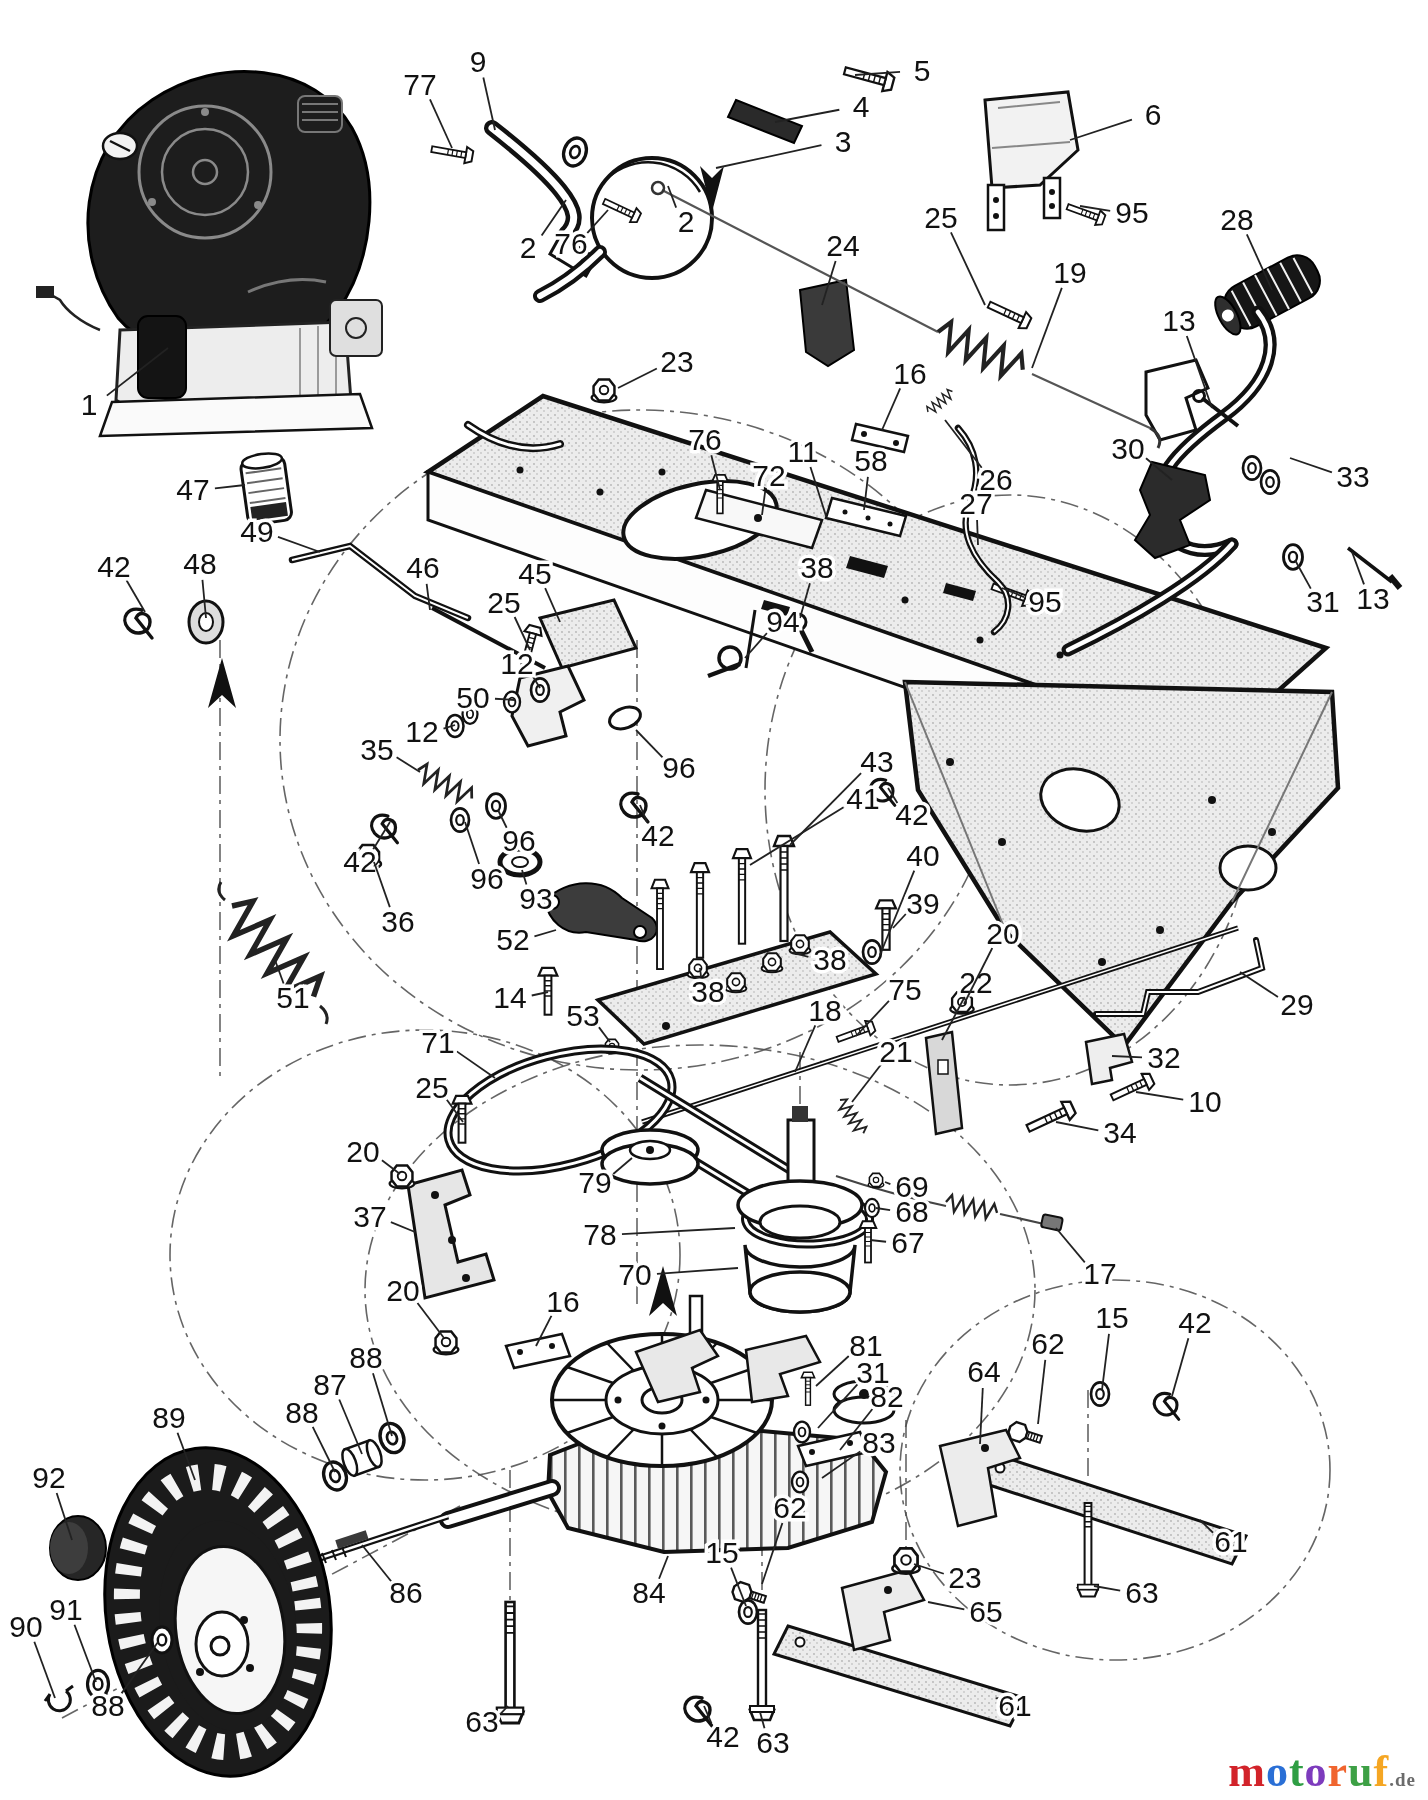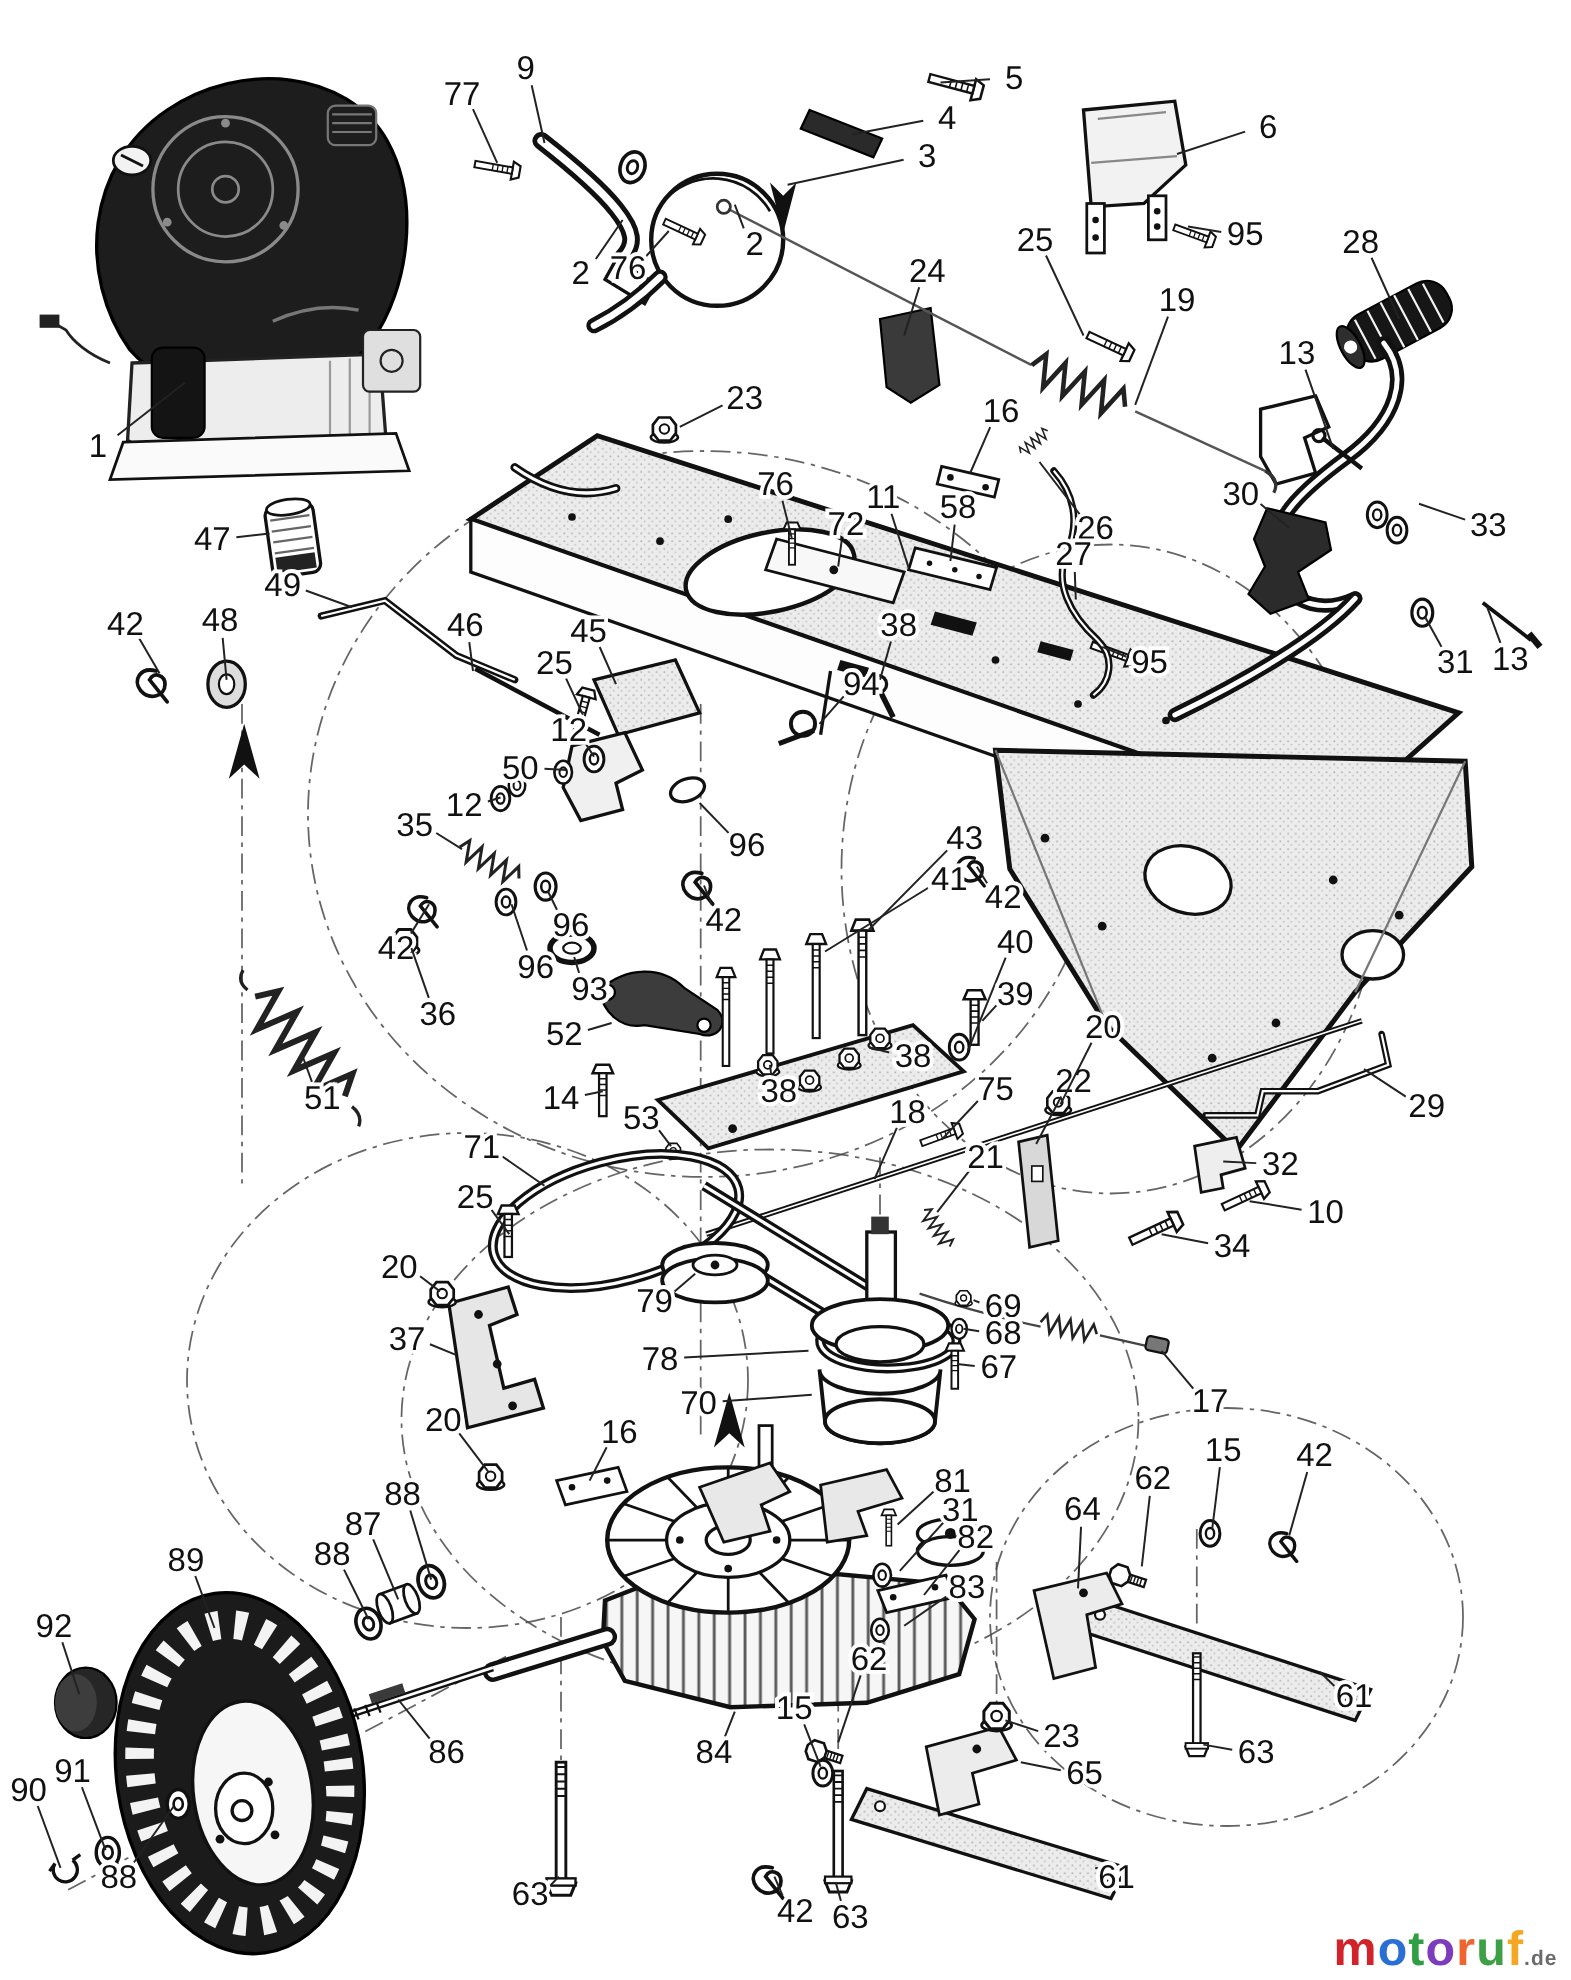--- a/index.html
+++ b/index.html
@@ -3,21 +3,21 @@
 <meta charset="utf-8">
 <style>
   html,body{margin:0;padding:0;background:#fff;}
   body{width:1428px;height:1800px;position:relative;font-family:"Liberation Sans",sans-serif;}
   .stage{position:absolute;inset:0;background:#fff;overflow:hidden;}
   svg{position:absolute;inset:0;}
   .callout-num{font-family:"Liberation Sans",sans-serif;font-size:30px;font-weight:500;
     fill:#111;stroke:#fff;stroke-width:7px;paint-order:stroke;text-anchor:middle;}
   .leader{stroke:#222;stroke-width:1.8;fill:none;}
   .phantom{stroke:#4a4a4a;stroke-width:1.6;stroke-dasharray:18 6 4 6;fill:none;opacity:.85;}
-  .wm{position:absolute;right:12px;bottom:6px;font-family:Liberation Sans, sans-serif;
+  .wm{position:absolute;right:12px;bottom:6px;font-family:Liberation Serif, serif;
       font-weight:bold;font-size:44px;letter-spacing:1px;line-height:1;}
   .wm .suffix{font-size:19px;font-weight:bold;vertical-align:baseline;}
 </style>
 </head>
 <body>
 
 <div class="stage">
 <svg id="diagram" width="1428" height="1800" viewBox="0 0 1428 1800">
   <defs>
     <pattern id="stip" width="7" height="7" patternUnits="userSpaceOnUse">

